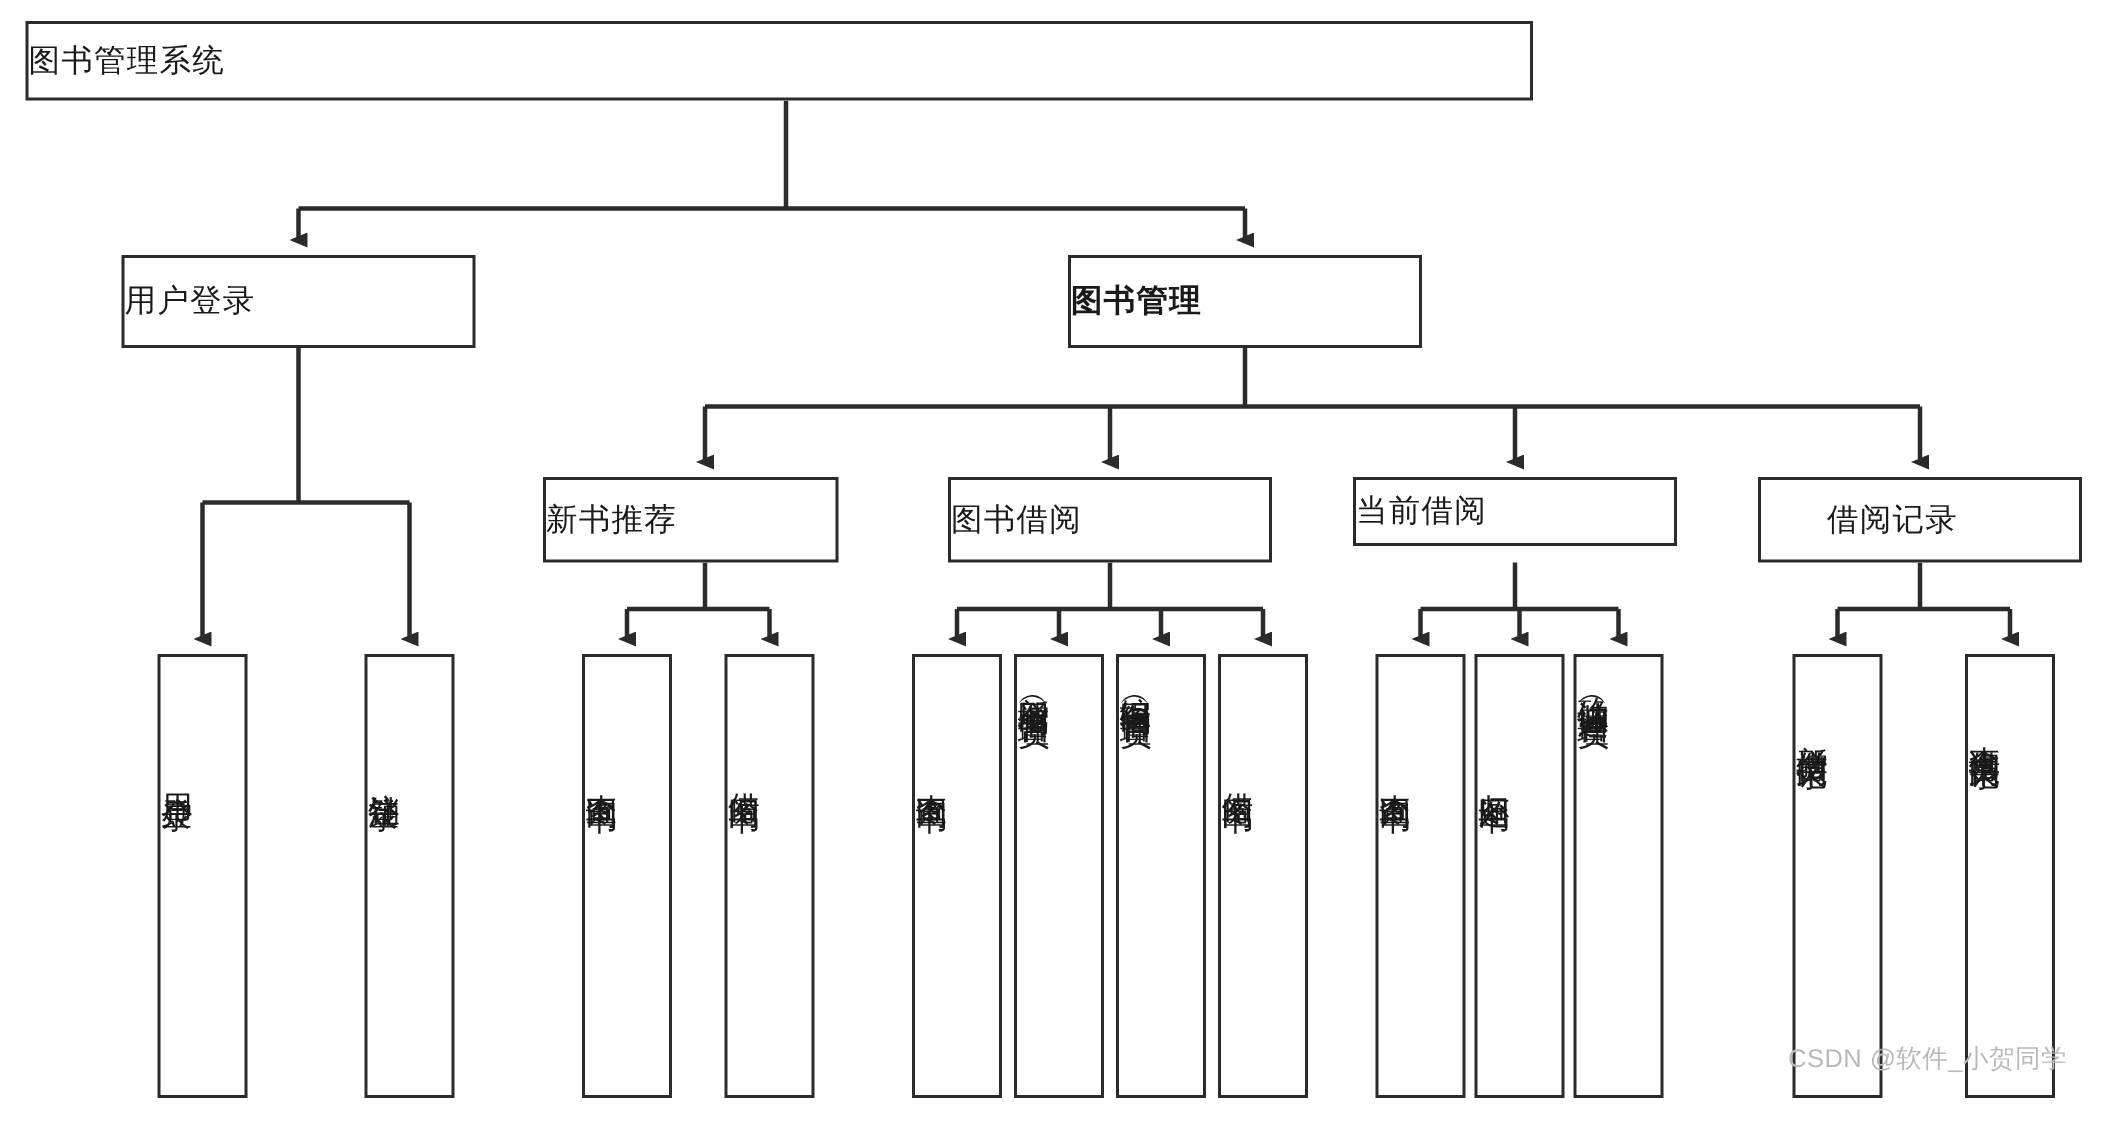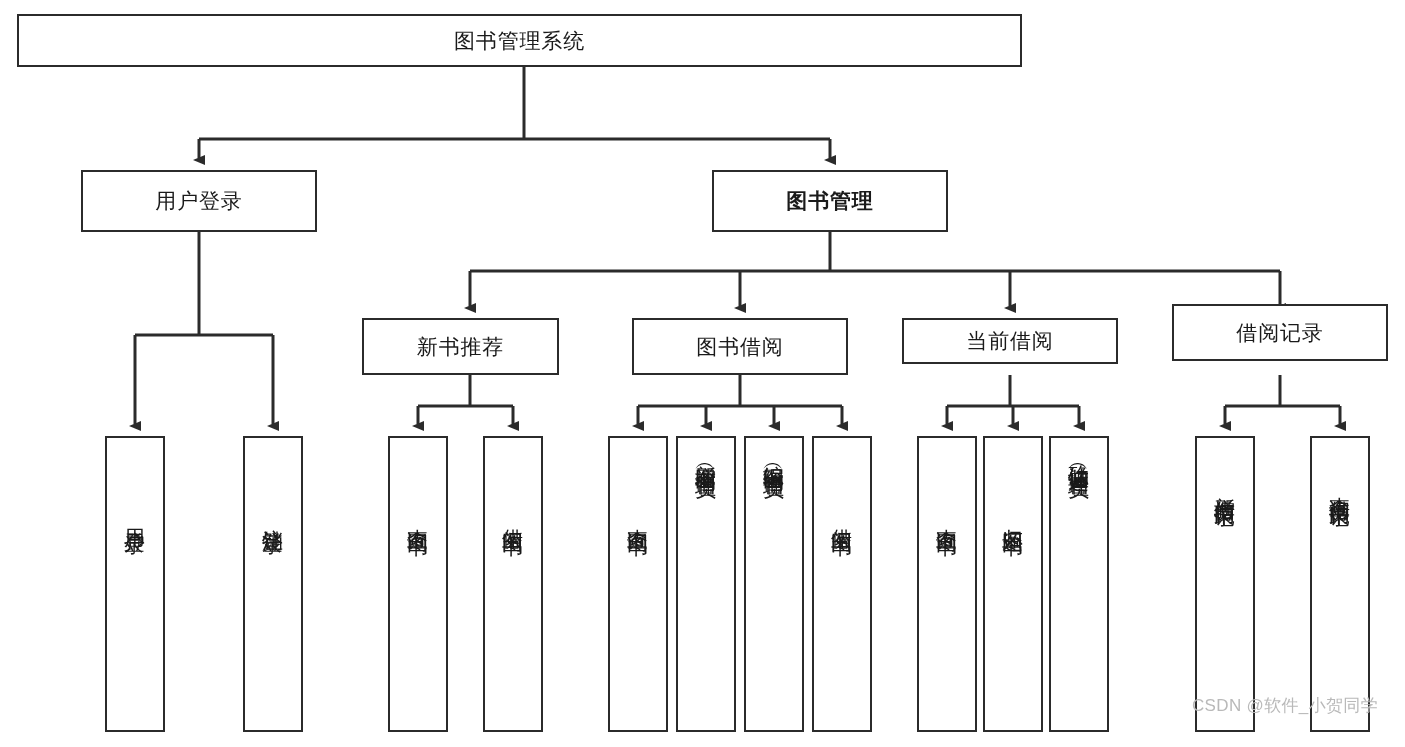--- a/index.html
+++ b/index.html
@@ -24,21 +24,21 @@
     width: 1405px;
     height: 747px;
   }
   .node {
     position: absolute;
     box-sizing: border-box;
     background: #ffffff;
     border: 2px solid #2b2b2b;
     display: flex;
     align-items: center;
-    justify-content: center;
+    justify-content: flex-start;
     color: #1a1a1a;
   }
   .node .label {
     display: block;
     text-align: center;
     line-height: 1.12;
     letter-spacing: 0.04em;
   }
   .node.horizontal .label {
     font-size: 21px;
@@ -135,21 +135,21 @@
 
   <div class="node horizontal" style="left:362px; top:318px; width:197px; height:57px;">
     <span class="label">新书推荐</span>
   </div>
   <div class="node horizontal" style="left:632px; top:318px; width:216px; height:57px;">
     <span class="label">图书借阅</span>
   </div>
   <div class="node horizontal" style="left:902px; top:318px; width:216px; height:46px;">
     <span class="label">当前借阅</span>
   </div>
-  <div class="node horizontal" style="left:1172px; top:304px; width:216px; height:57px;">
+  <div class="node horizontal" style="left:1172px; top:318px; width:216px; height:57px;padding-left:44px;">
     <span class="label">借阅记录</span>
   </div>
 
   <div class="node vertical" style="left:105px; top:436px; width:60px; height:296px; padding-top:74px;">
     <span class="label">用户登录</span>
   </div>
   <div class="node vertical" style="left:243px; top:436px; width:60px; height:296px; padding-top:74px;">
     <span class="label">注销登录</span>
   </div>
 

